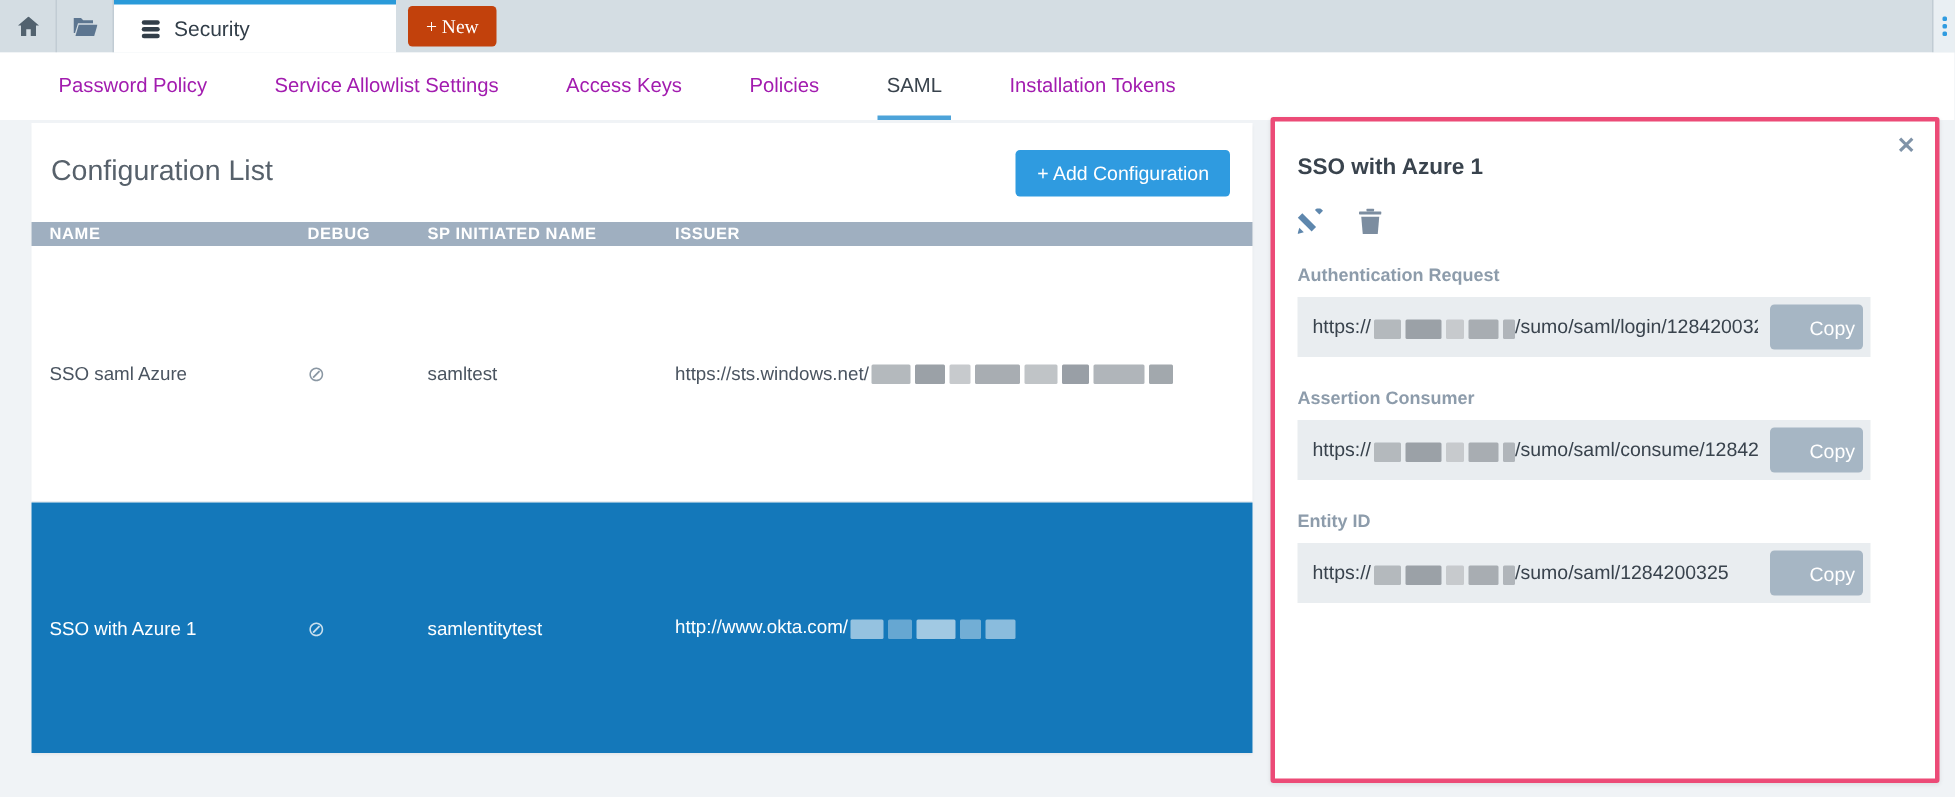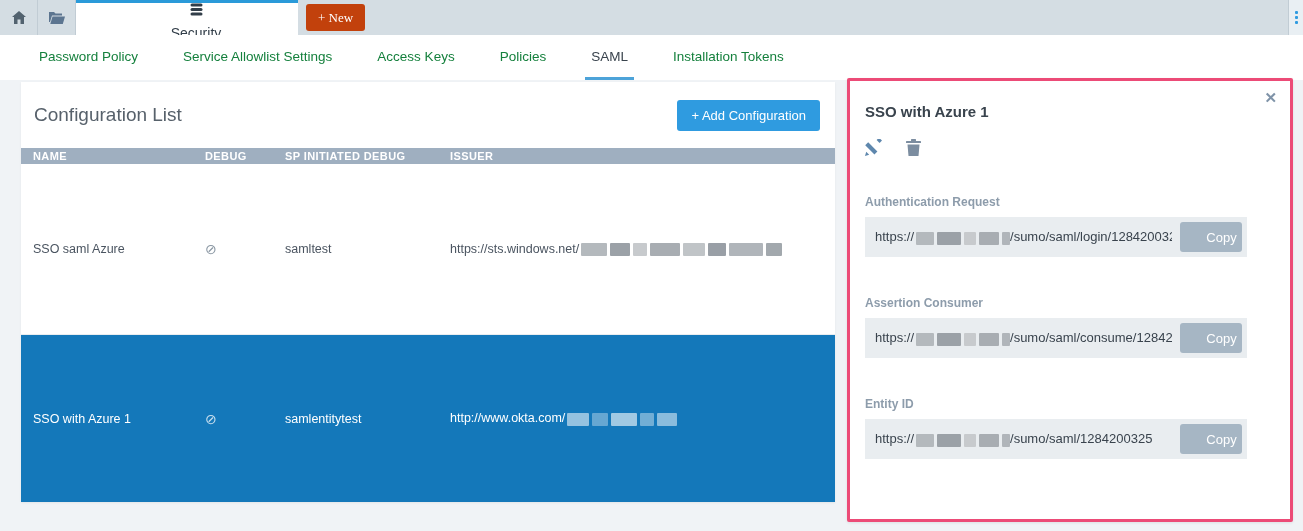--- a/index.html
+++ b/index.html
@@ -3,30 +3,30 @@
 <meta charset="utf-8">
 <style>
   * { margin:0; padding:0; box-sizing:border-box; }
   html,body { width:1303px; height:531px; overflow:hidden; }
   body { font-family:"Liberation Sans", sans-serif; background:#f0f3f6; position:relative; }
 
   
   .topbar { position:absolute; top:0; left:0; width:1303px; height:35px; background:#d4dde3; display:flex; align-items:stretch; }
   .icon-tab { width:38px; display:flex; align-items:center; justify-content:center; border-right:1px solid #c1ccd4; cursor:pointer; }
   .icon-tab svg { display:block; }
-  .active-tab { width:222px; background:#ffffff; border-top:3px solid #2a9ad9; display:flex; align-items:center; padding-left:18px; gap:9px; cursor:pointer;flex-direction:column; }
+  .active-tab { width:188px; background:#ffffff; border-top:3px solid #2a9ad9; display:flex; align-items:center; padding-left:18px; gap:9px; cursor:pointer; }
   .active-tab .db-icon { display:flex; }
   .active-tab .tab-label { font-size:14px; color:#323e49; }
   .new-btn { margin:4px 0 0 8px; height:27px; align-self:flex-start; background:#c2410c; color:#fff; border:none; border-radius:3px; font-size:13px; font-family:Liberation Serif, serif; padding:0 12px; cursor:pointer; }
   .kebab-strip { position:absolute; right:0; top:0; width:15px; height:35px; background:#e9eff3; border-left:1px solid #c1ccd4; display:flex; flex-direction:column; align-items:center; justify-content:center; gap:2px; cursor:pointer; }
   .kebab-strip i { width:3px; height:3px; background:#2f9be0; border-radius:1px; }
 
   
   .subnav { position:absolute; top:35px; left:0; width:1303px; height:45px; background:#ffffff; display:flex; align-items:stretch; padding-left:33px; }
-  .nav-tab { display:flex; align-items:center; font-size:13.5px; color:#15803d; margin-right:33px; padding:0 6px; cursor:pointer; border-bottom:3px solid transparent; }
+  .nav-tab { display:flex; align-items:center; font-size:13.5px; color:#a21caf; margin-right:33px; padding:0 6px; cursor:pointer; border-bottom:3px solid transparent; }
   .nav-tab.active { color:#39434d; border-bottom-color:#4da3d9; }
 
   
   .card { position:absolute; left:21px; top:82px; width:814px; background:#ffffff; box-shadow:0 1px 2px rgba(0,0,0,0.06); }
   .card-head { height:66px; display:flex; align-items:center; justify-content:space-between; padding:0 15px 0 13px; }
   .card-title { font-size:19px; color:#57616b; }
   .add-btn { height:31px; background:#2f9be0; color:#fff; border:none; border-radius:3px; font-size:13px; font-family:"Liberation Sans",sans-serif; padding:0 14px; cursor:pointer; }
   .grid { display:grid; grid-template-columns:172px 80px 165px 1fr; padding-left:12px; align-items:center; }
   .thead { height:16px; background:#9fafc0; color:#ffffff; font-size:11px; font-weight:bold; letter-spacing:0.4px; }
   .trow { height:171px; font-size:12.5px; color:#4a5460; cursor:pointer; border-bottom:1px solid #e9edf0; }
@@ -56,21 +56,21 @@
   .redact.small i:nth-child(3){ width:12px; background:#c7cacd; }
   .redact.small i:nth-child(4){ width:20px; background:#a8adb2; }
   .redact.small i:nth-child(5){ width:8px;  background:#b0b5ba; }
 
   
   .panel { position:absolute; left:847px; top:78px; width:446px; height:444px; background:#ffffff; border:3px solid #ec4b77; border-radius:2px; padding:0 15px; box-shadow:0 1px 3px rgba(0,0,0,0.08); }
   .panel-close { position:absolute; top:9px; right:13px; font-size:15px; font-weight:bold; color:#7f93a8; cursor:pointer; line-height:1; }
   .panel-title { margin-top:22px; font-size:15px; font-weight:bold; color:#39434d; }
   .panel-actions { margin-top:19px; display:flex; gap:24px; align-items:center; }
   .panel-actions .act { cursor:pointer; display:flex; }
-  .field-group { margin-top:39px; }
+  .field-group { margin-top:20px; }
   .field-label { font-size:12px; font-weight:bold; color:#8d9cab; }
   .field-row { margin-top:8px; width:382px; height:40px; background:#e9edf0; display:flex; align-items:center; padding:0 5px 0 10px; }
   .field-value { flex:1; font-size:13px; color:#39434d; white-space:nowrap; overflow:hidden; }
   .copy-btn { width:62px; height:30px; flex-shrink:0; margin-left:8px; background:#a6b6c4; color:#ffffff; border:none; border-radius:3px; font-size:13px; font-family:"Liberation Sans",sans-serif; cursor:pointer;padding-left:21px; }
 </style>
 </head>
 <body>
 
 <div class="topbar">
   <div class="icon-tab">
@@ -113,21 +113,21 @@
 
 <div class="card">
   <div class="card-head">
     <div class="card-title">Configuration List</div>
     <button class="add-btn">+ Add Configuration</button>
   </div>
 
   <div class="thead grid">
     <div>NAME</div>
     <div>DEBUG</div>
-    <div>SP INITIATED DEBUG</div>
+    <div>SP INITIATED NAME</div>
     <div>ISSUER</div>
   </div>
 
   <div class="trow grid">
     <div>SSO saml Azure</div>
     <div class="debug-glyph">⊘</div>
     <div>samltest</div>
     <div class="issuer-cell">
       <span>https://sts.windows.net/</span><span class="redact gray">
           <i></i>

